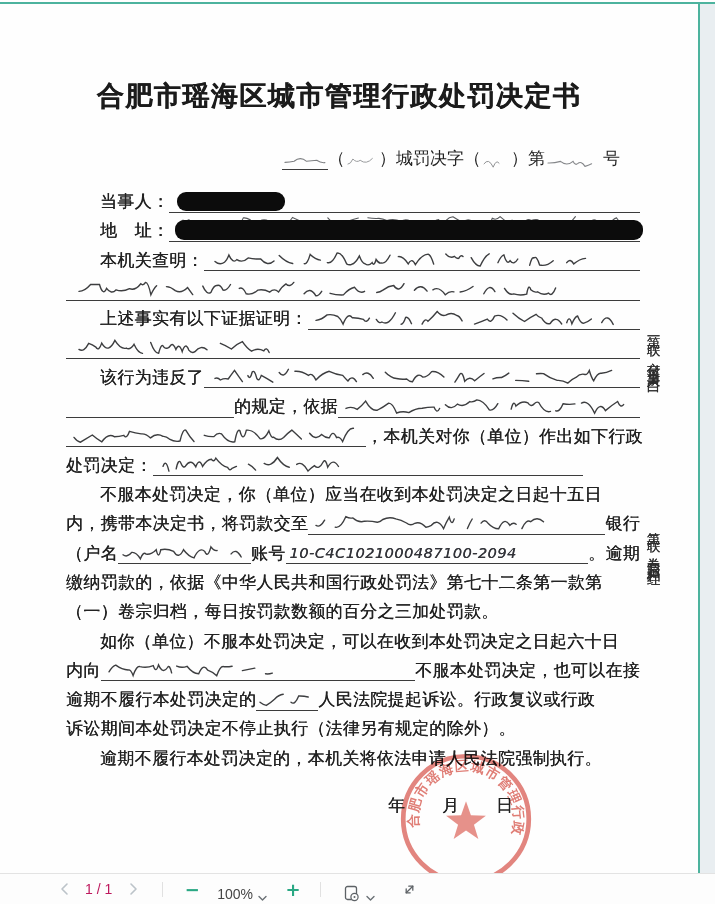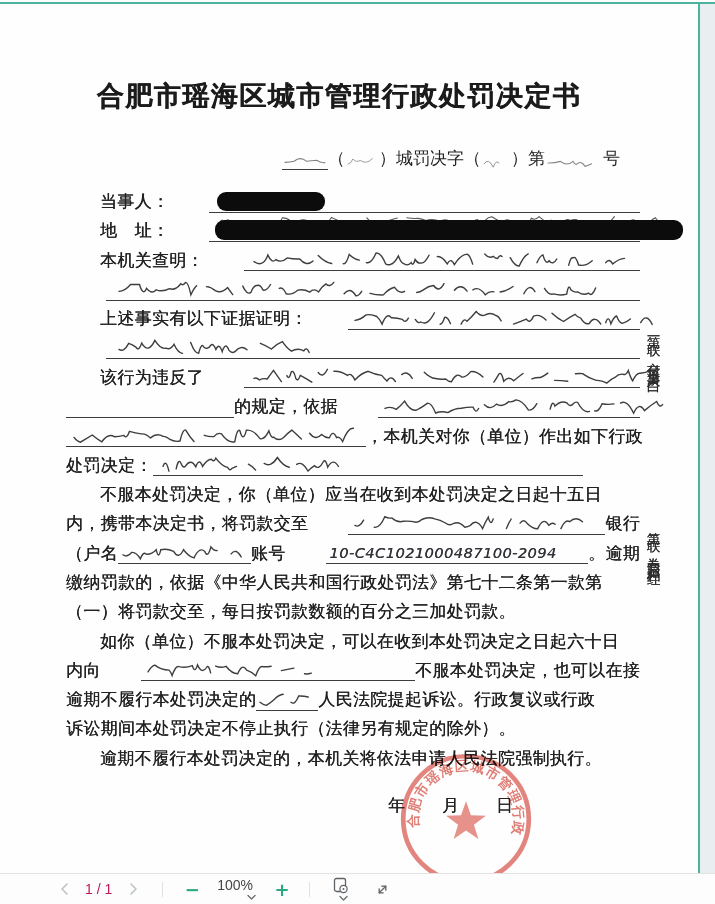--- a/index.html
+++ b/index.html
@@ -18,21 +18,21 @@
     letter-spacing:1.5px;color:#1b1b1b;text-shadow:.4px 0 0 currentColor;}
   .docno{position:absolute;left:66px;right:78px;top:140px;display:flex;align-items:flex-end;
     justify-content:flex-end;font-size:17px;color:#222;height:26px;}
   .docno span{line-height:22px;}
   .body{position:absolute;left:66px;top:183px;width:574px;font-size:17px;color:#222;
     letter-spacing:.3px;text-shadow:.3px 0 0 currentColor;}
   .ln{display:flex;align-items:center;height:29.3px;white-space:nowrap;}
   .ln>span{line-height:21px;}
   .ind{width:34px;flex:none;}
   .blank{position:relative;border-bottom:1.4px solid #3c3c3c;height:21px;flex:none;}
-  .fill{flex:1 1 auto;margin-left:40px;}
+  .fill{flex:1 1 auto;}
   .scribble{position:absolute;left:2%;bottom:1px;overflow:visible;}
   .redact{position:absolute;bottom:1px;background:#0c0c0c;border-radius:9px;}
 
   .vnote{position:absolute;writing-mode:vertical-rl;font-size:13.5px;color:#2e2e2e;
     letter-spacing:3px;left:644px;text-shadow:.3px 0 0 currentColor;}
   .sign{position:absolute;left:388px;top:779px;font-size:17px;color:#222;
     text-shadow:.3px 0 0 currentColor;}
   .dateline{margin-top:11px;text-align:center;letter-spacing:1px;}
   .seal{position:absolute;left:398px;top:747px;opacity:.88;mix-blend-mode:multiply;}
   .hw-digits{font-family:"DejaVu Sans",sans-serif;font-style:italic;font-size:14.5px;
@@ -41,21 +41,21 @@
   
   .toolbar{position:absolute;left:0;top:873px;width:715px;height:31px;background:#fdfdfd;
     border-top:1px solid #e3e3e3;display:flex;align-items:center;padding-left:57px;
     box-sizing:border-box;font-family:"Liberation Sans",sans-serif;font-size:14px;color:#4d4d4d;}
   .tbtn{display:flex;align-items:center;justify-content:center;height:26px;cursor:pointer;
     background:none;border:none;padding:0;}
   .tdiv{width:1px;height:15px;background:#e1e1e1;flex:none;}
   .pgtxt{margin:0 14px;color:#be185d;}
   .zo{color:#2aa884;font-size:18px;font-weight:700;font-family:"DejaVu Sans",sans-serif;}
   .zoomtxt{color:#454545;margin-right:4px;}
-  .grp{display:flex;align-items:flex-end;flex-direction:column;}
+  .grp{display:flex;align-items:flex-end;}
 </style>
 </head>
 <body>
 
 <div class="viewer">
 
   <div class="docpage">
 
     <div class="title">合肥市瑶海区城市管理行政处罚决定书</div>
 
@@ -206,21 +206,21 @@
         <span>账号</span>
         <span class="blank fill" style="text-align:left;padding-left:4px;"><span class="hw-digits">10-C4C1021000487100-2094</span></span>
         <span>。逾期</span>
       </div>
 
       <div class="ln">
         <span>缴纳罚款的，依据《中华人民共和国行政处罚法》第七十二条第一款第</span>
       </div>
 
       <div class="ln">
-        <span>（一）将罚款交至，每日按罚款数额的百分之三加处罚款。</span>
+        <span>（一）卷宗归档，每日按罚款数额的百分之三加处罚款。</span>
       </div>
 
       <div class="ln">
         <span class="ind"></span>
         <span>如你（单位）不服本处罚决定，可以在收到本处罚决定之日起六十日</span>
       </div>
 
       <div class="ln">
         <span>内向</span>
         <span class="blank fill">

